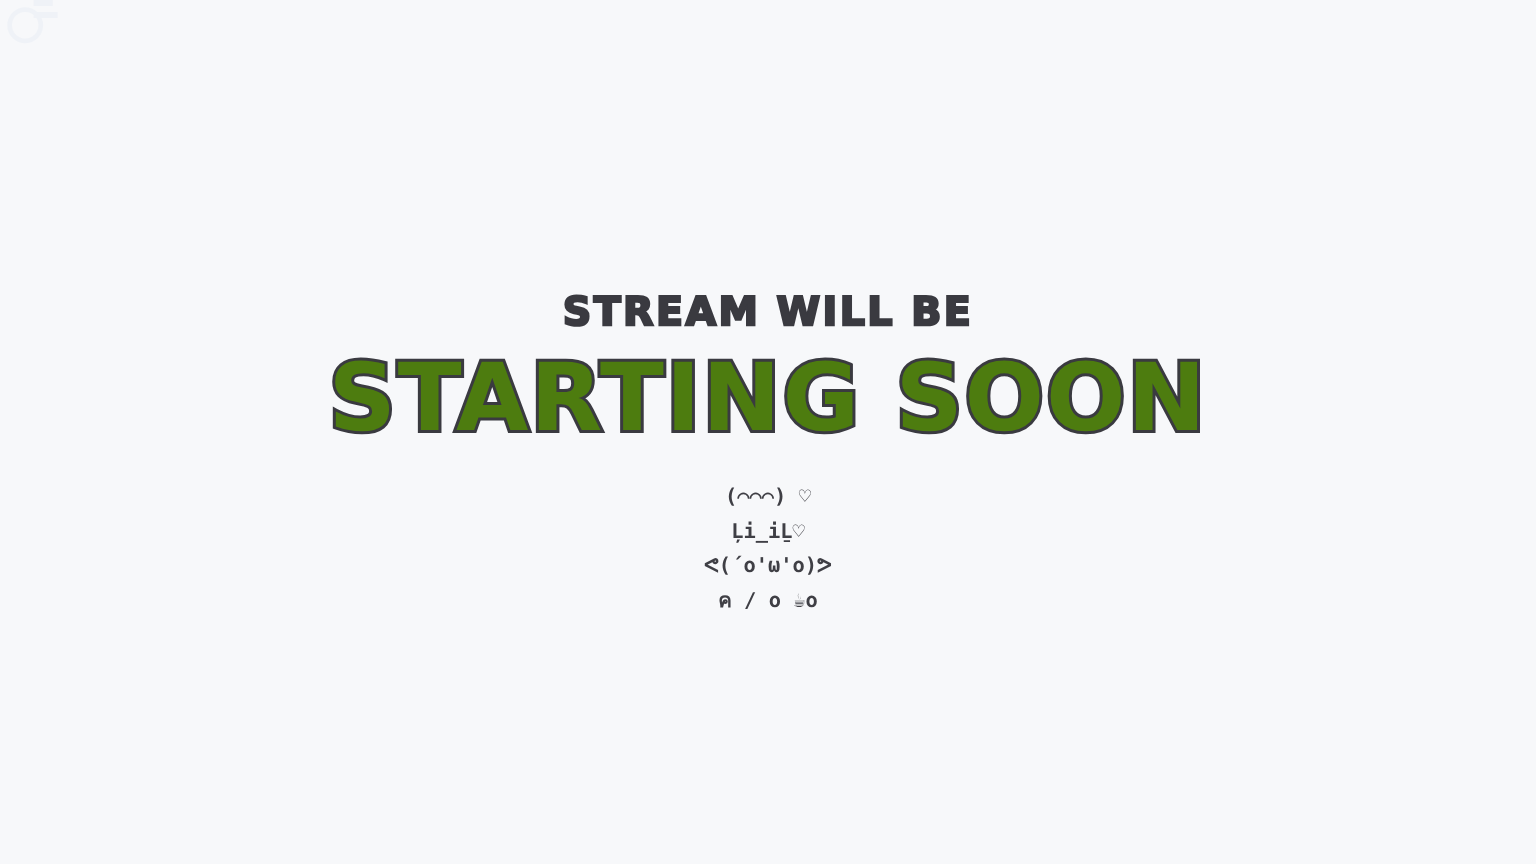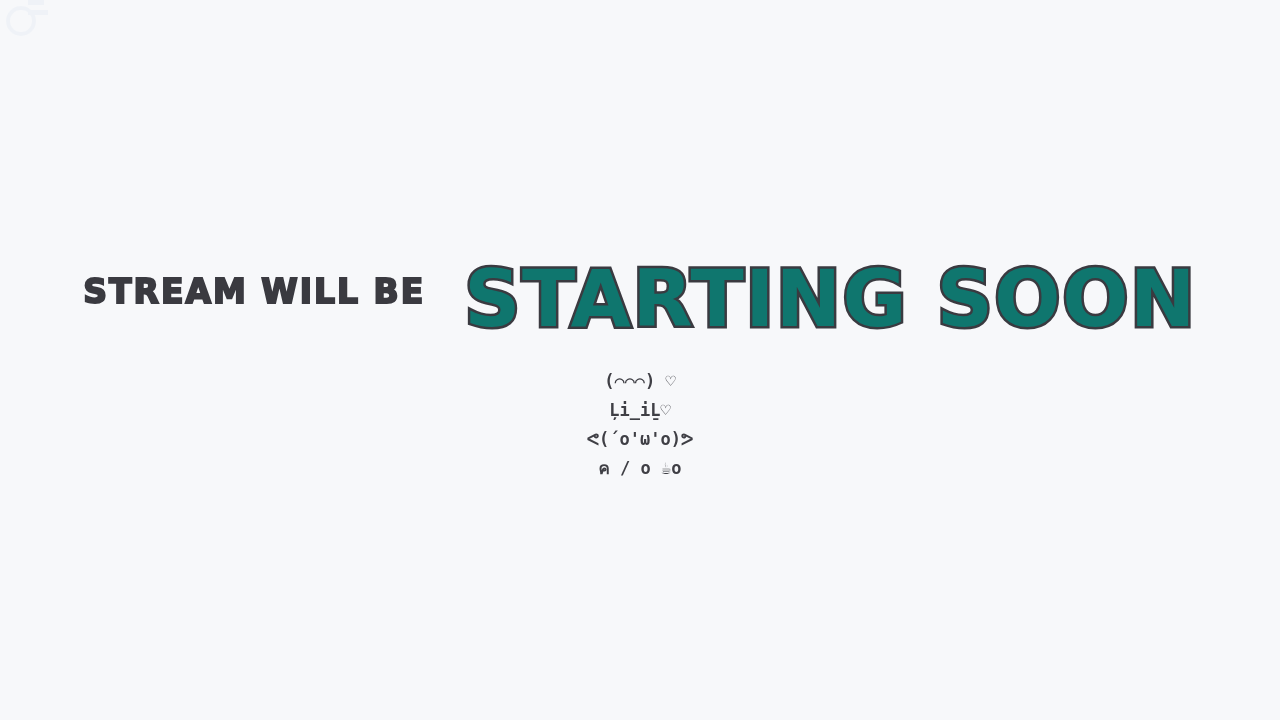--- a/index.html
+++ b/index.html
@@ -67,24 +67,23 @@
     height: 720px;
     display: flex;
     flex-direction: column;
     align-items: center;
     justify-content: flex-start;
   }
 
   .title-block {
     margin-top: 243px;
     display: flex;
-    flex-direction: row;
+    flex-direction: column;
     align-items: center;
     user-select: none;
-    gap: 39px;
   }
 
   .line-small {
     font-family: "DejaVu Sans", sans-serif;
     font-size: 33px;
     font-weight: 700;
     letter-spacing: 2.0px;
     color: #3a3a40;
     line-height: 1.0;
     text-transform: uppercase;
@@ -93,21 +92,21 @@
     paint-order: stroke fill;
     text-align: center;
     white-space: nowrap;
   }
 
   .line-big {
     font-family: "DejaVu Sans", sans-serif;
     font-size: 78px;
     font-weight: 700;
     letter-spacing: 1.5px;
-    color: #0f766e;
+    color: #4d7c0f;
     line-height: 1.05;
     margin-top: 16px;
     text-transform: uppercase;
     -webkit-text-stroke: 5px #3a3a40;
     paint-order: stroke fill;
     text-align: center;
     white-space: nowrap;
   }
 
   .kaomoji-block {

